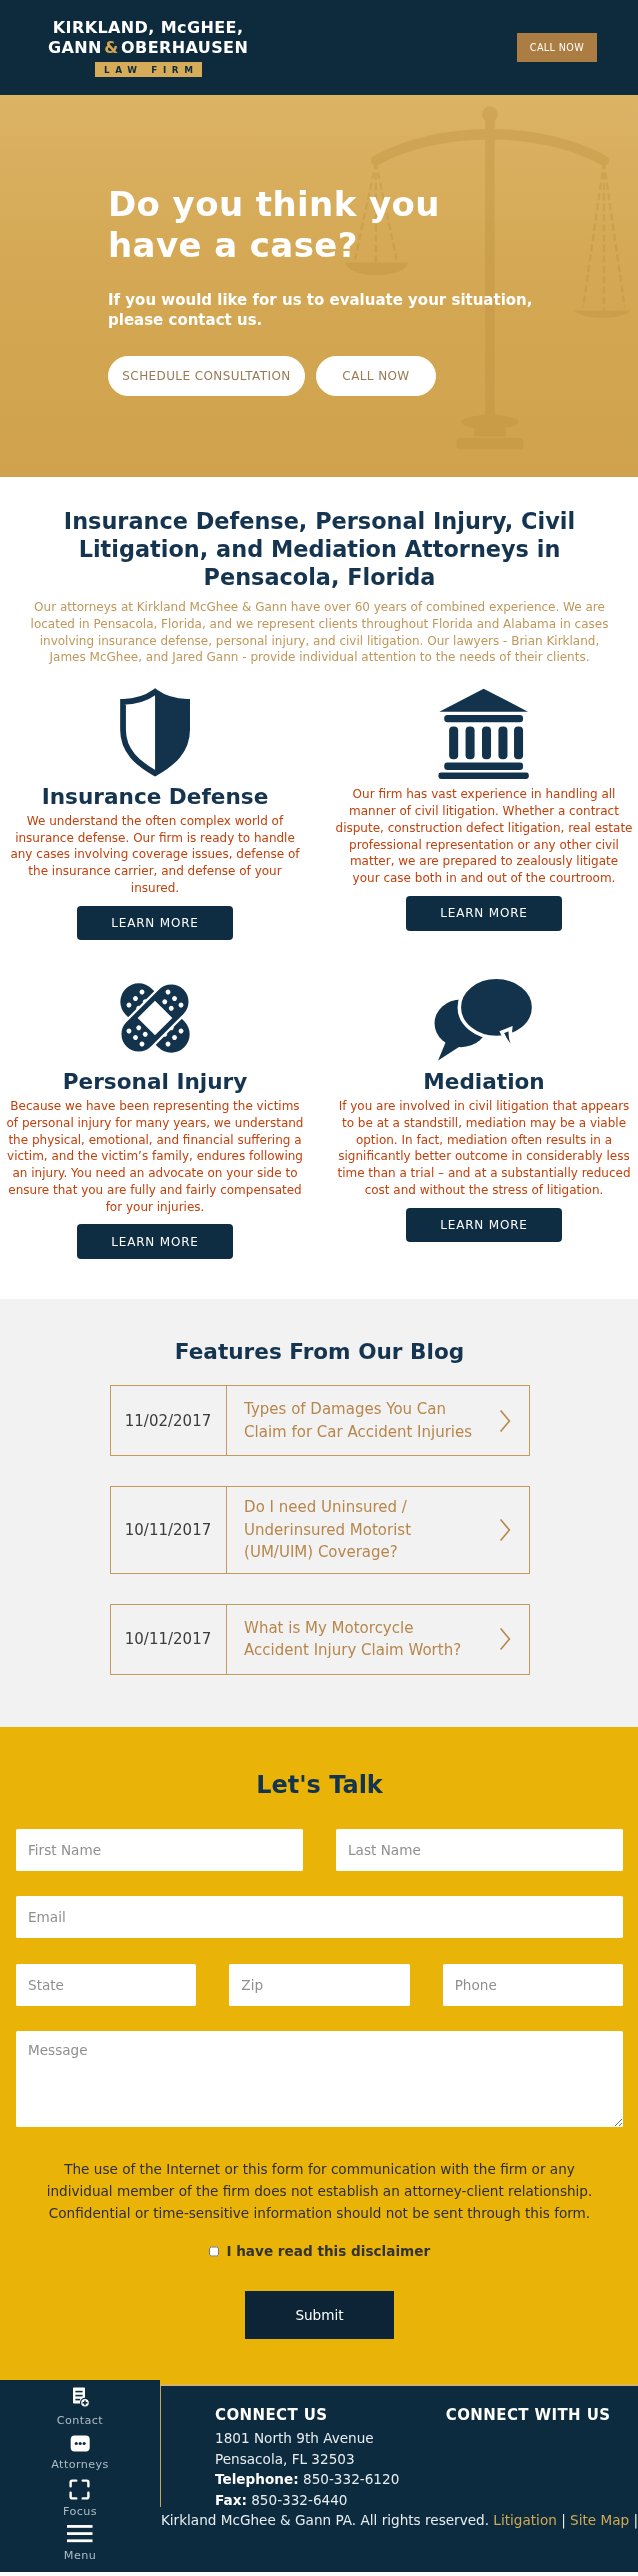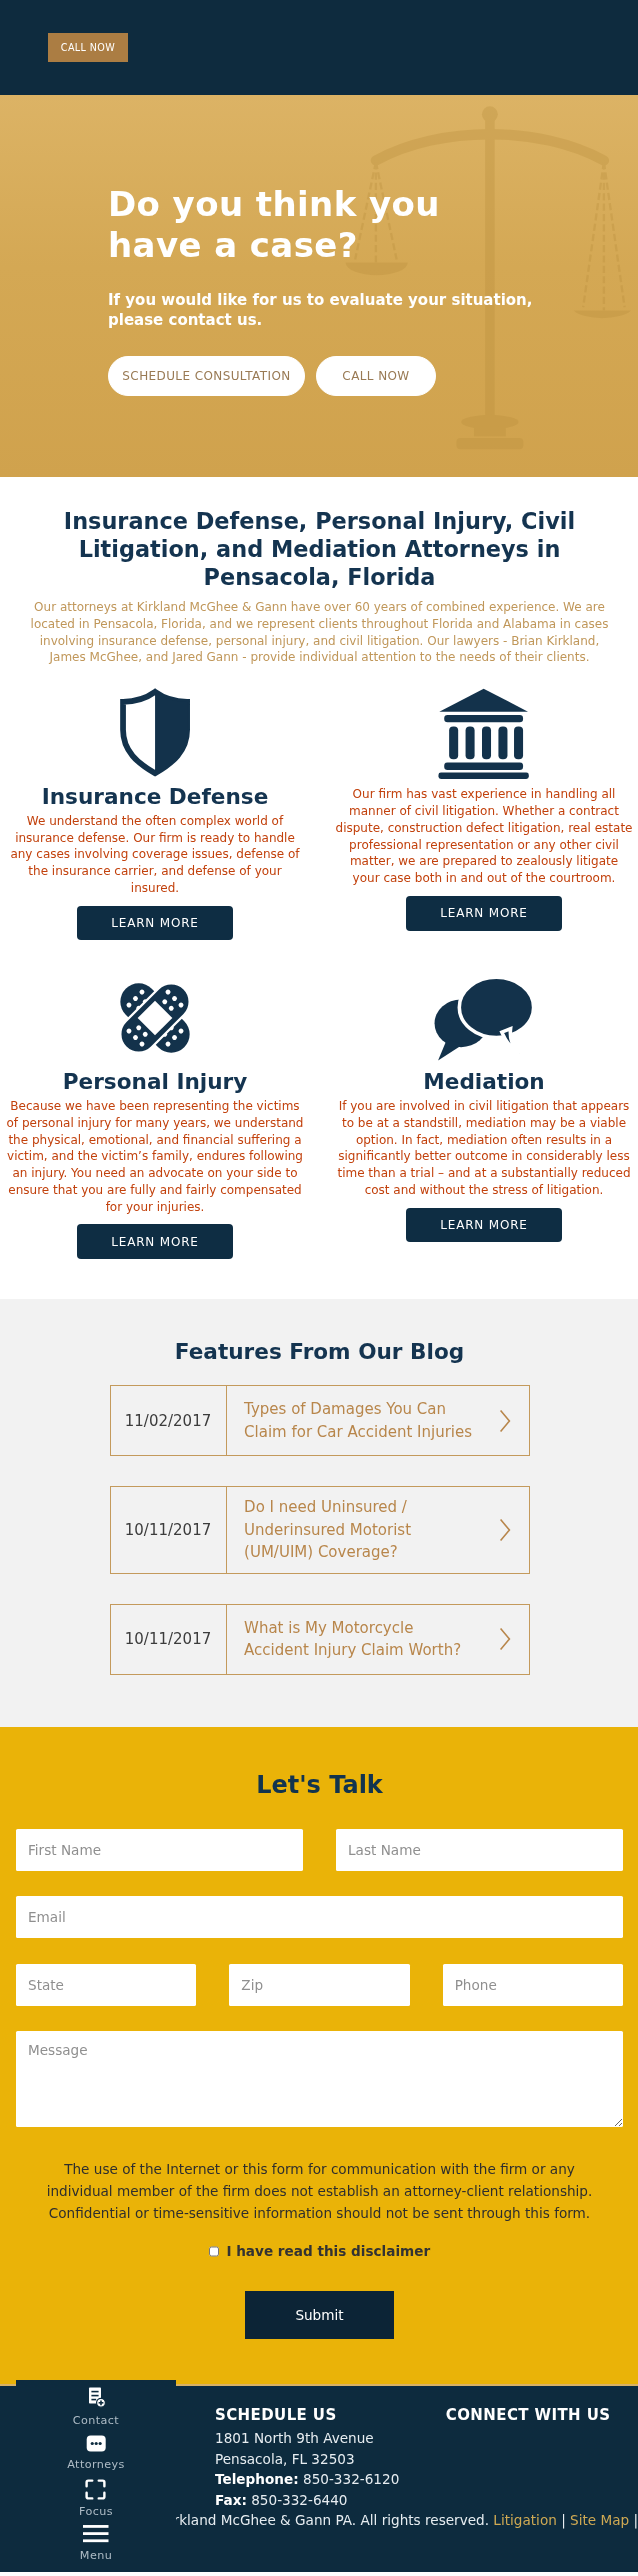--- a/index.html
+++ b/index.html
@@ -88,32 +88,37 @@
   .footer-connect { flex: 1; text-align: center; }
   .footer-heading { color: #fff; font-weight: bold; font-size: 15px; letter-spacing: 0.4px;
                     margin-bottom: 4px; }
   .footer-line { color: #e7edf1; font-size: 13.6px; line-height: 1.5; }
   .footer-line b { color: #fff; }
   .footer-copy { margin-left: 160px; text-align: center; color: #e7edf1; font-size: 13.6px;
                  padding-top: 4.8px; }
   .footer-link { color: #cfa953; text-decoration: none; cursor: pointer; }
 
   
-  .side-nav { position: absolute; left: 16px; top: -6.4px; width: 160px; height: calc(100% + 6.4px);
+  .side-nav { position: absolute; left: 0; top: -6.4px; width: 160px; height: calc(100% + 6.4px);
               background: #0d2b3e; display: flex; flex-direction: column; align-items: center;
               padding-top: 5.6px; }
   .side-item { display: flex; flex-direction: column; align-items: center; margin-bottom: 7.2px;
                cursor: pointer; }
   .side-item svg { display: block; }
   .side-label { color: #aebcc6; font-size: 11.2px; margin-top: 5.6px; letter-spacing: 0.4px; }
 </style>
 </head>
 <body>
 
 <div class="header">
+  <div class="logo">
+    <div class="logo-line">KIRKLAND, McGHEE,</div>
+    <div class="logo-line"><span>GANN</span><span class="logo-amp">&amp;</span><span>OBERHAUSEN</span></div>
+    <div class="logo-badge">LAW FIRM</div>
+  </div>
   <button class="header-call-btn">CALL NOW</button>
 </div>
 
 <div class="hero">
   <svg class="hero-scales" width="287" height="383" viewBox="0 0 360 480">
     <g fill="#b98e3c" stroke="#b98e3c">
       <circle cx="183" cy="24" r="10" stroke="none"></circle>
       <rect x="177" y="28" width="12" height="378" stroke="none"></rect>
       <path d="M40 82 C120 38, 246 38, 326 82" fill="none" stroke-width="13" stroke-linecap="round"></path>
       <g stroke-width="3" stroke-dasharray="9 4" fill="none">
@@ -302,21 +307,21 @@
     <span>I have read this disclaimer</span>
   </div>
 
   <button class="submit-btn">Submit</button>
 </div>
 
 <div class="footer">
 
   <div class="footer-cols">
     <div class="footer-contact">
-      <div class="footer-heading">SCHEDULE US</div>
+      <div class="footer-heading">CONNECT US</div>
       <div class="footer-line">1801 North 9th Avenue</div>
       <div class="footer-line">Pensacola, FL 32503</div>
       <div class="footer-line"><b>Telephone:</b> <span>850-332-6120</span></div>
       <div class="footer-line"><b>Fax:</b> <span>850-332-6440</span></div>
     </div>
     <div class="footer-connect">
       <div class="footer-heading">CONNECT WITH US</div>
     </div>
   </div>
 

